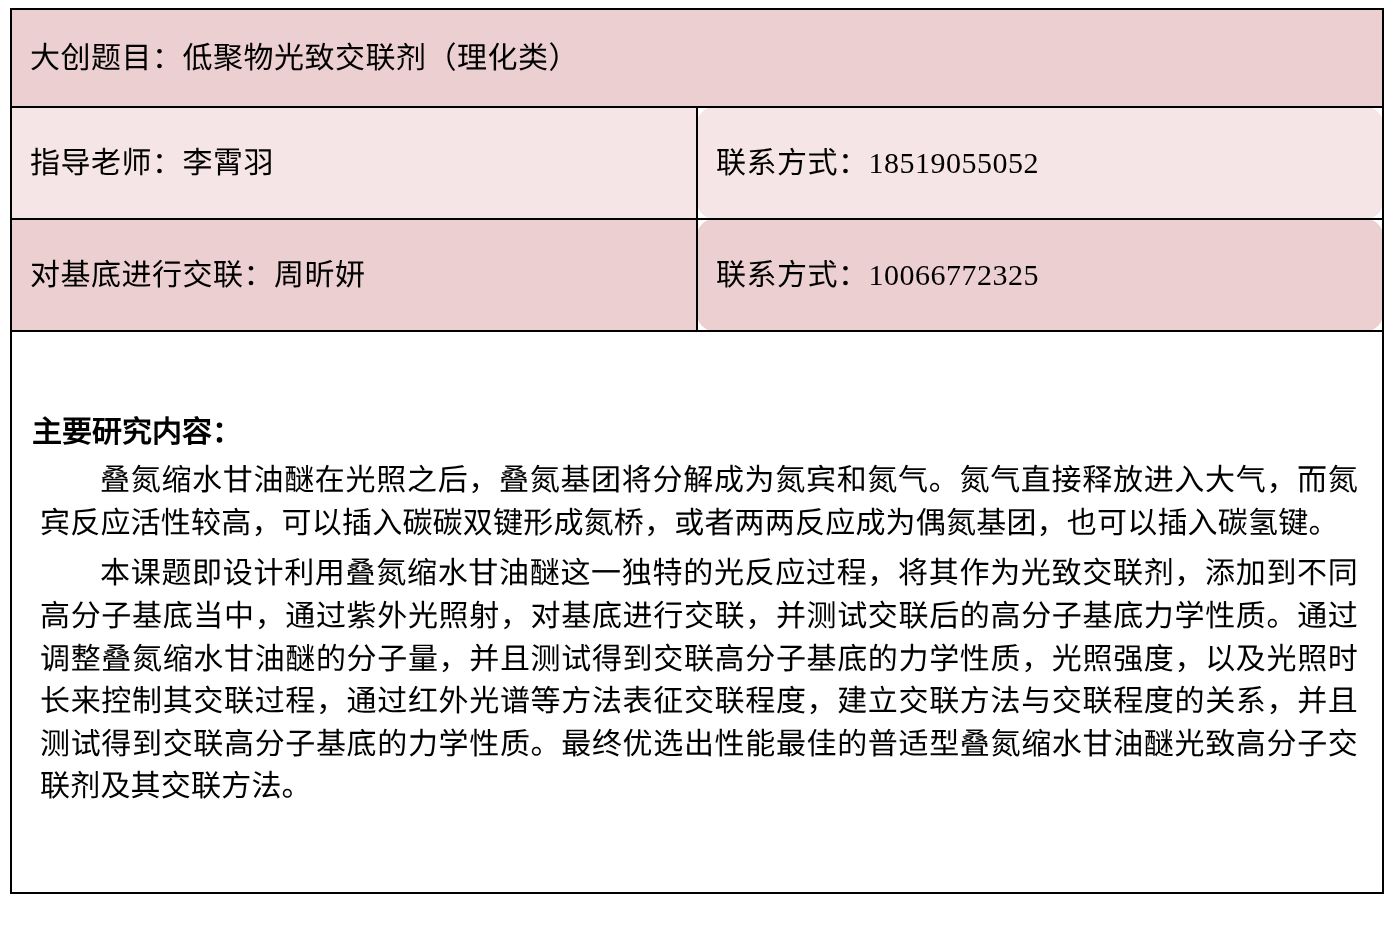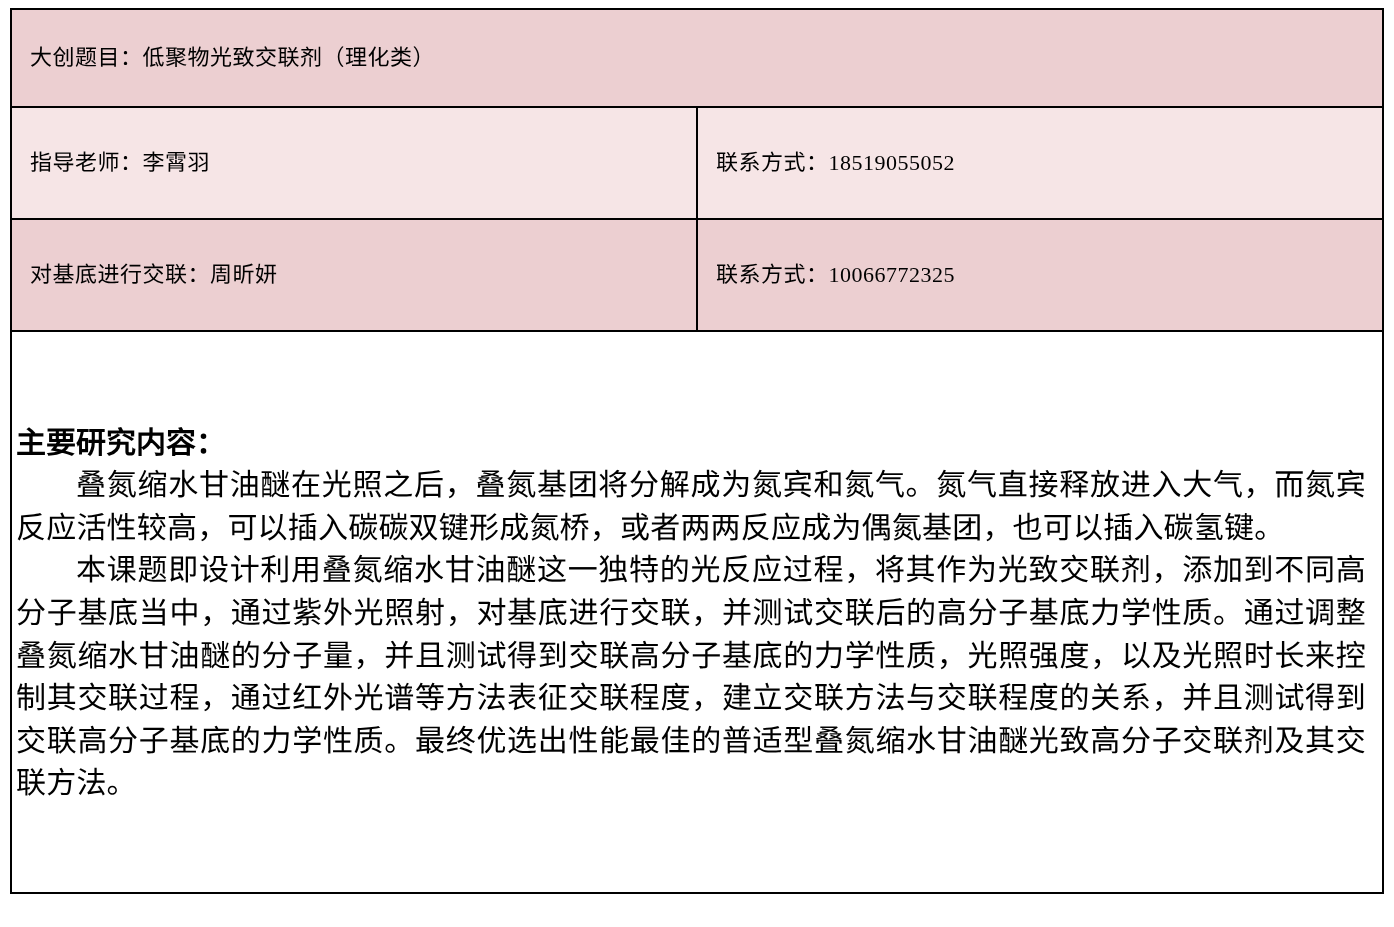--- a/index.html
+++ b/index.html
@@ -25,21 +25,21 @@
     width: 1374px;
     table-layout: fixed;
   }
   table.info td {
     border: 2px solid #000000;
     vertical-align: middle;
     padding: 0;
   }
   .cell-pad {
     padding: 14px 32px 14px 18px;
-    font-size: 22px;
+    font-size: 30px;
     line-height: 1.35;
     letter-spacing: 0.5px;
   }
   .row-title td {
     background: #eccfd1;
     height: 96px;
   }
   .row-teacher td {
     background: #f6e5e6;
     height: 110px;
@@ -48,39 +48,39 @@
     background: #eccfd1;
     height: 110px;
   }
   .row-body td {
     background: #ffffff;
     border-top: 2px solid #000000;
     height: 560px;
     vertical-align: top;
   }
   .body-inner {
-    padding: 14px 16px 10px 4px;
+    padding: 14px 16px 10px 20px;
   }
   .body-heading {
     font-size: 30px;
     font-weight: bold;
     line-height: 1.3;
     margin: 0 0 2px 0;
   }
   .body-para {
     font-size: 30px;
     line-height: 1.42;
     text-align: justify;
     text-justify: inter-ideograph;
     text-indent: 2em;
-    margin: 0;
+    margin: 8px;
     letter-spacing: 0.2px;
   }
   .left-col { width: 48.8%; margin-top: 35px; }
-  .right-col { width: 51.2%; }
+  .right-col { width: 51.2%; border-radius: 17px; }
 </style>
 </head>
 <body>
 
 <div class="doc">
   <table class="info">
     <tbody>
         <tr class="row-title">
       <td colspan="2">
         <div class="cell-pad">大创题目：低聚物光致交联剂（理化类）</div>

